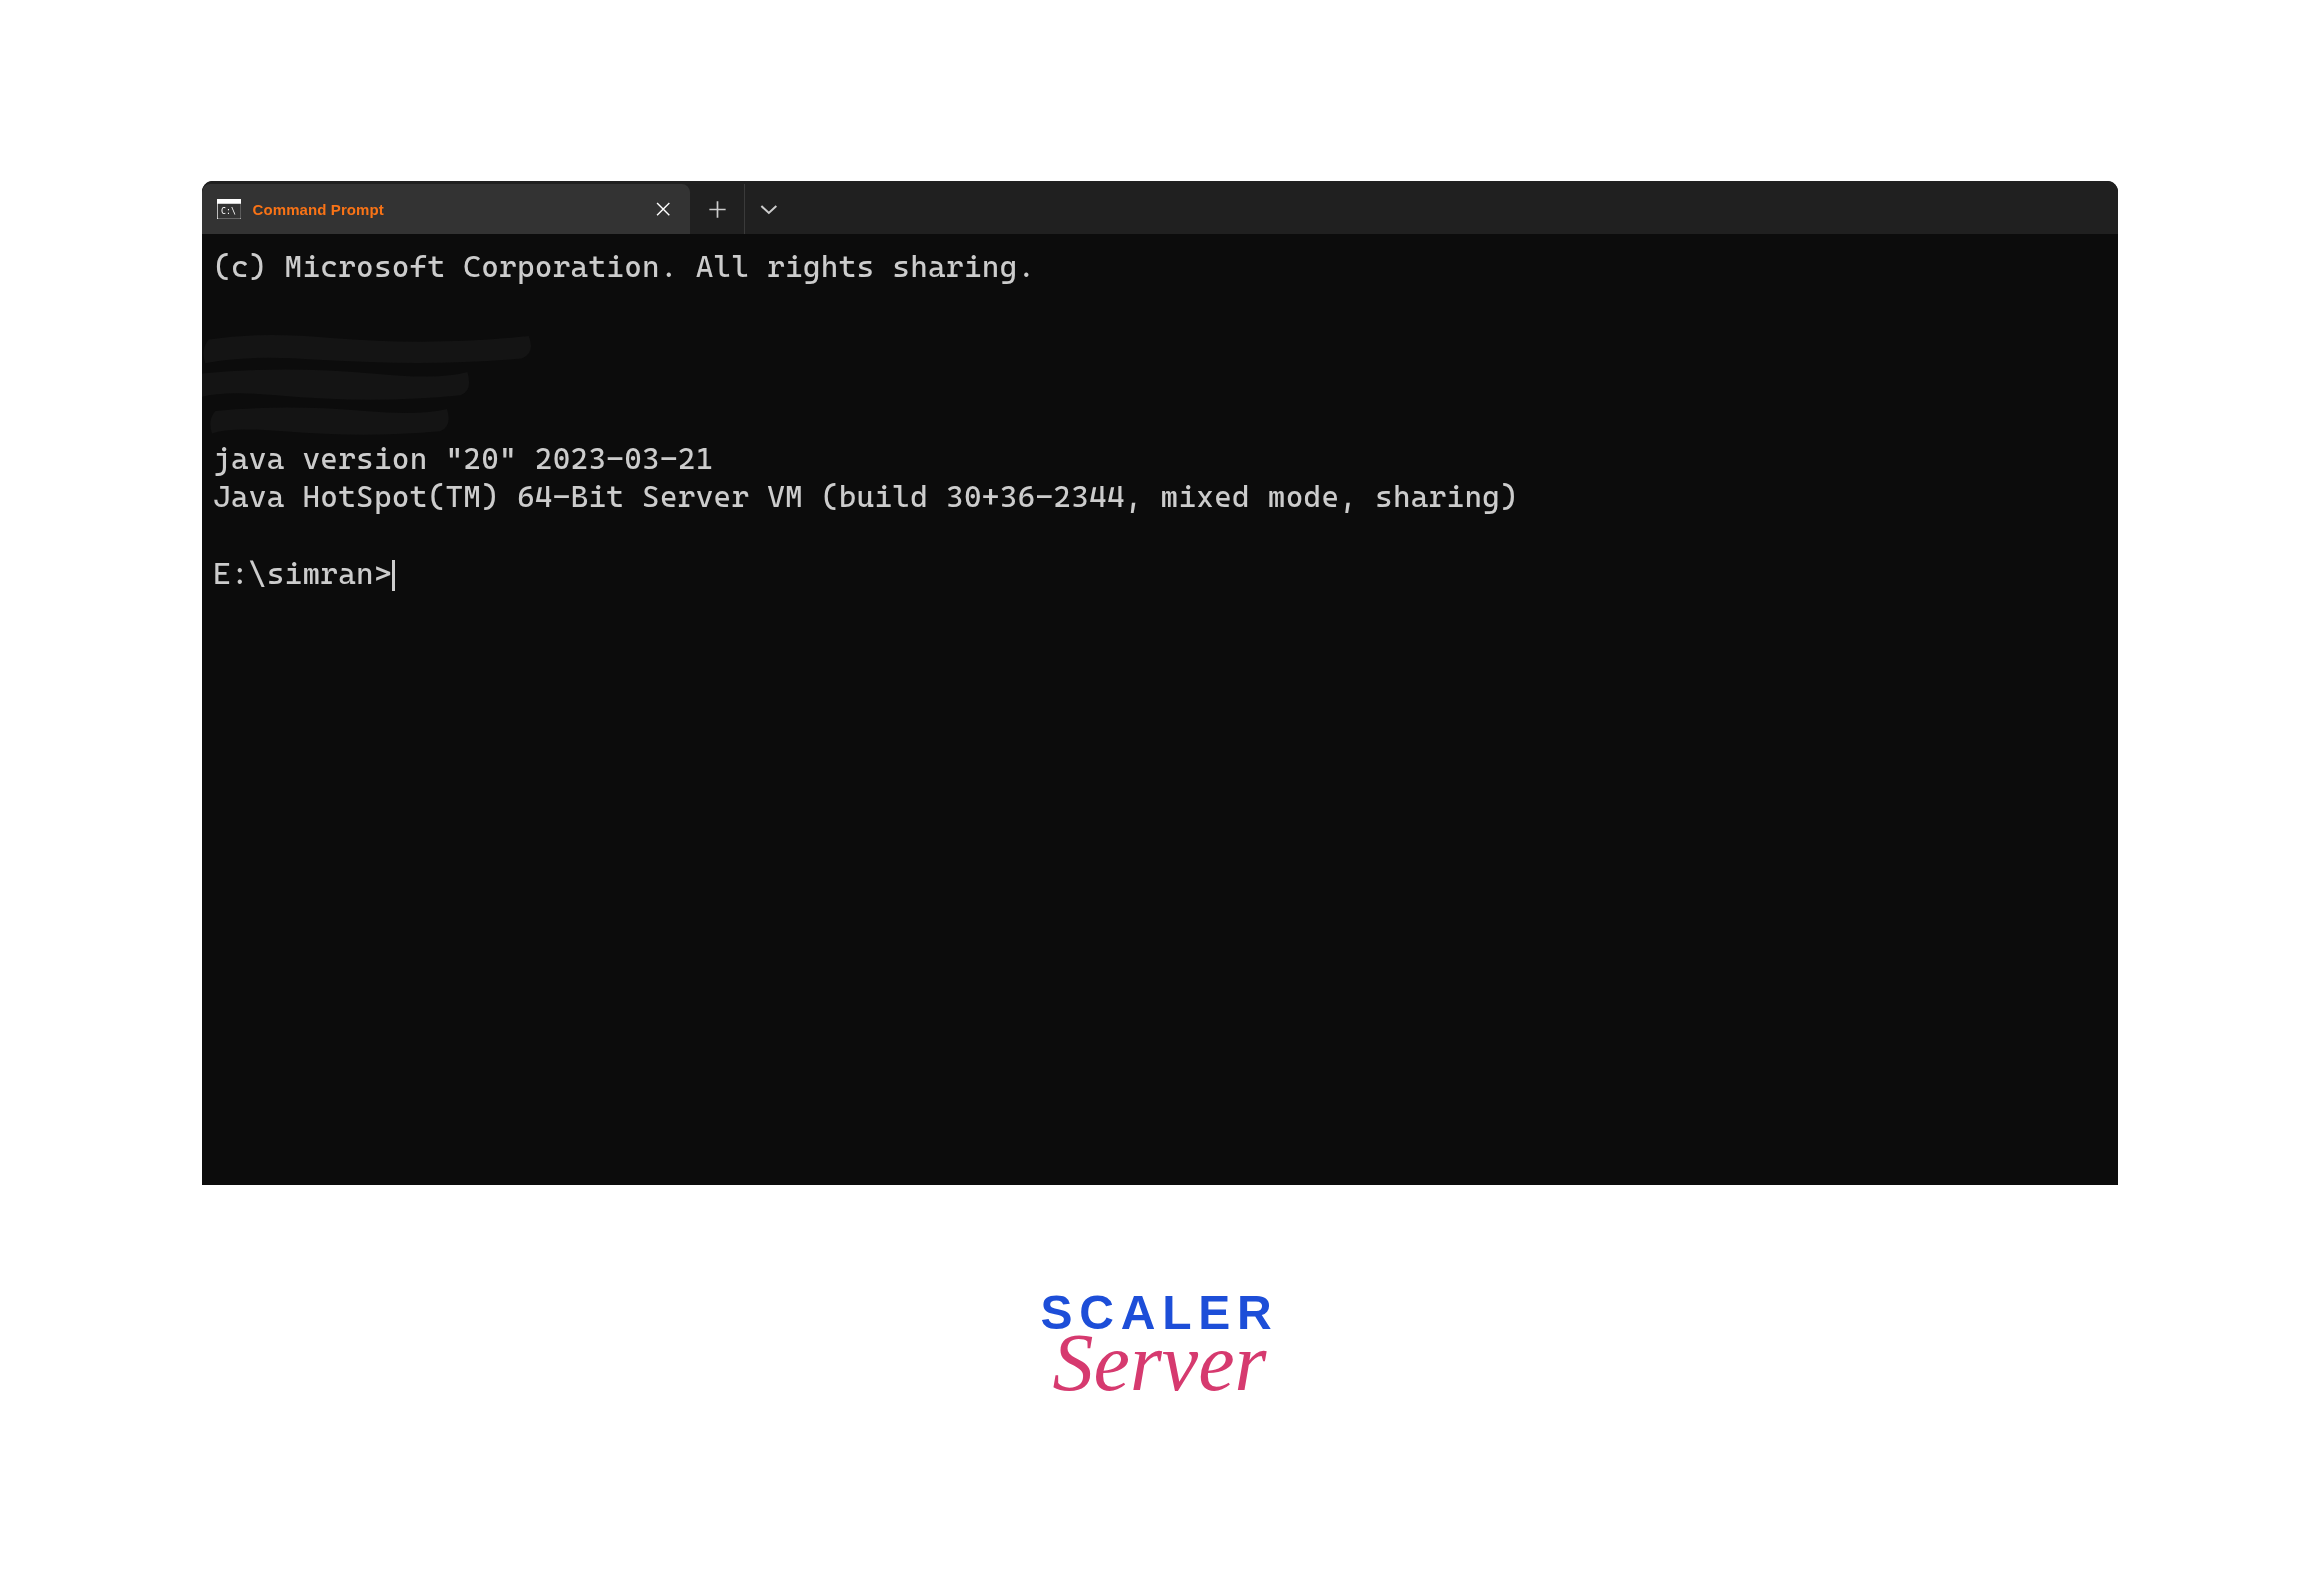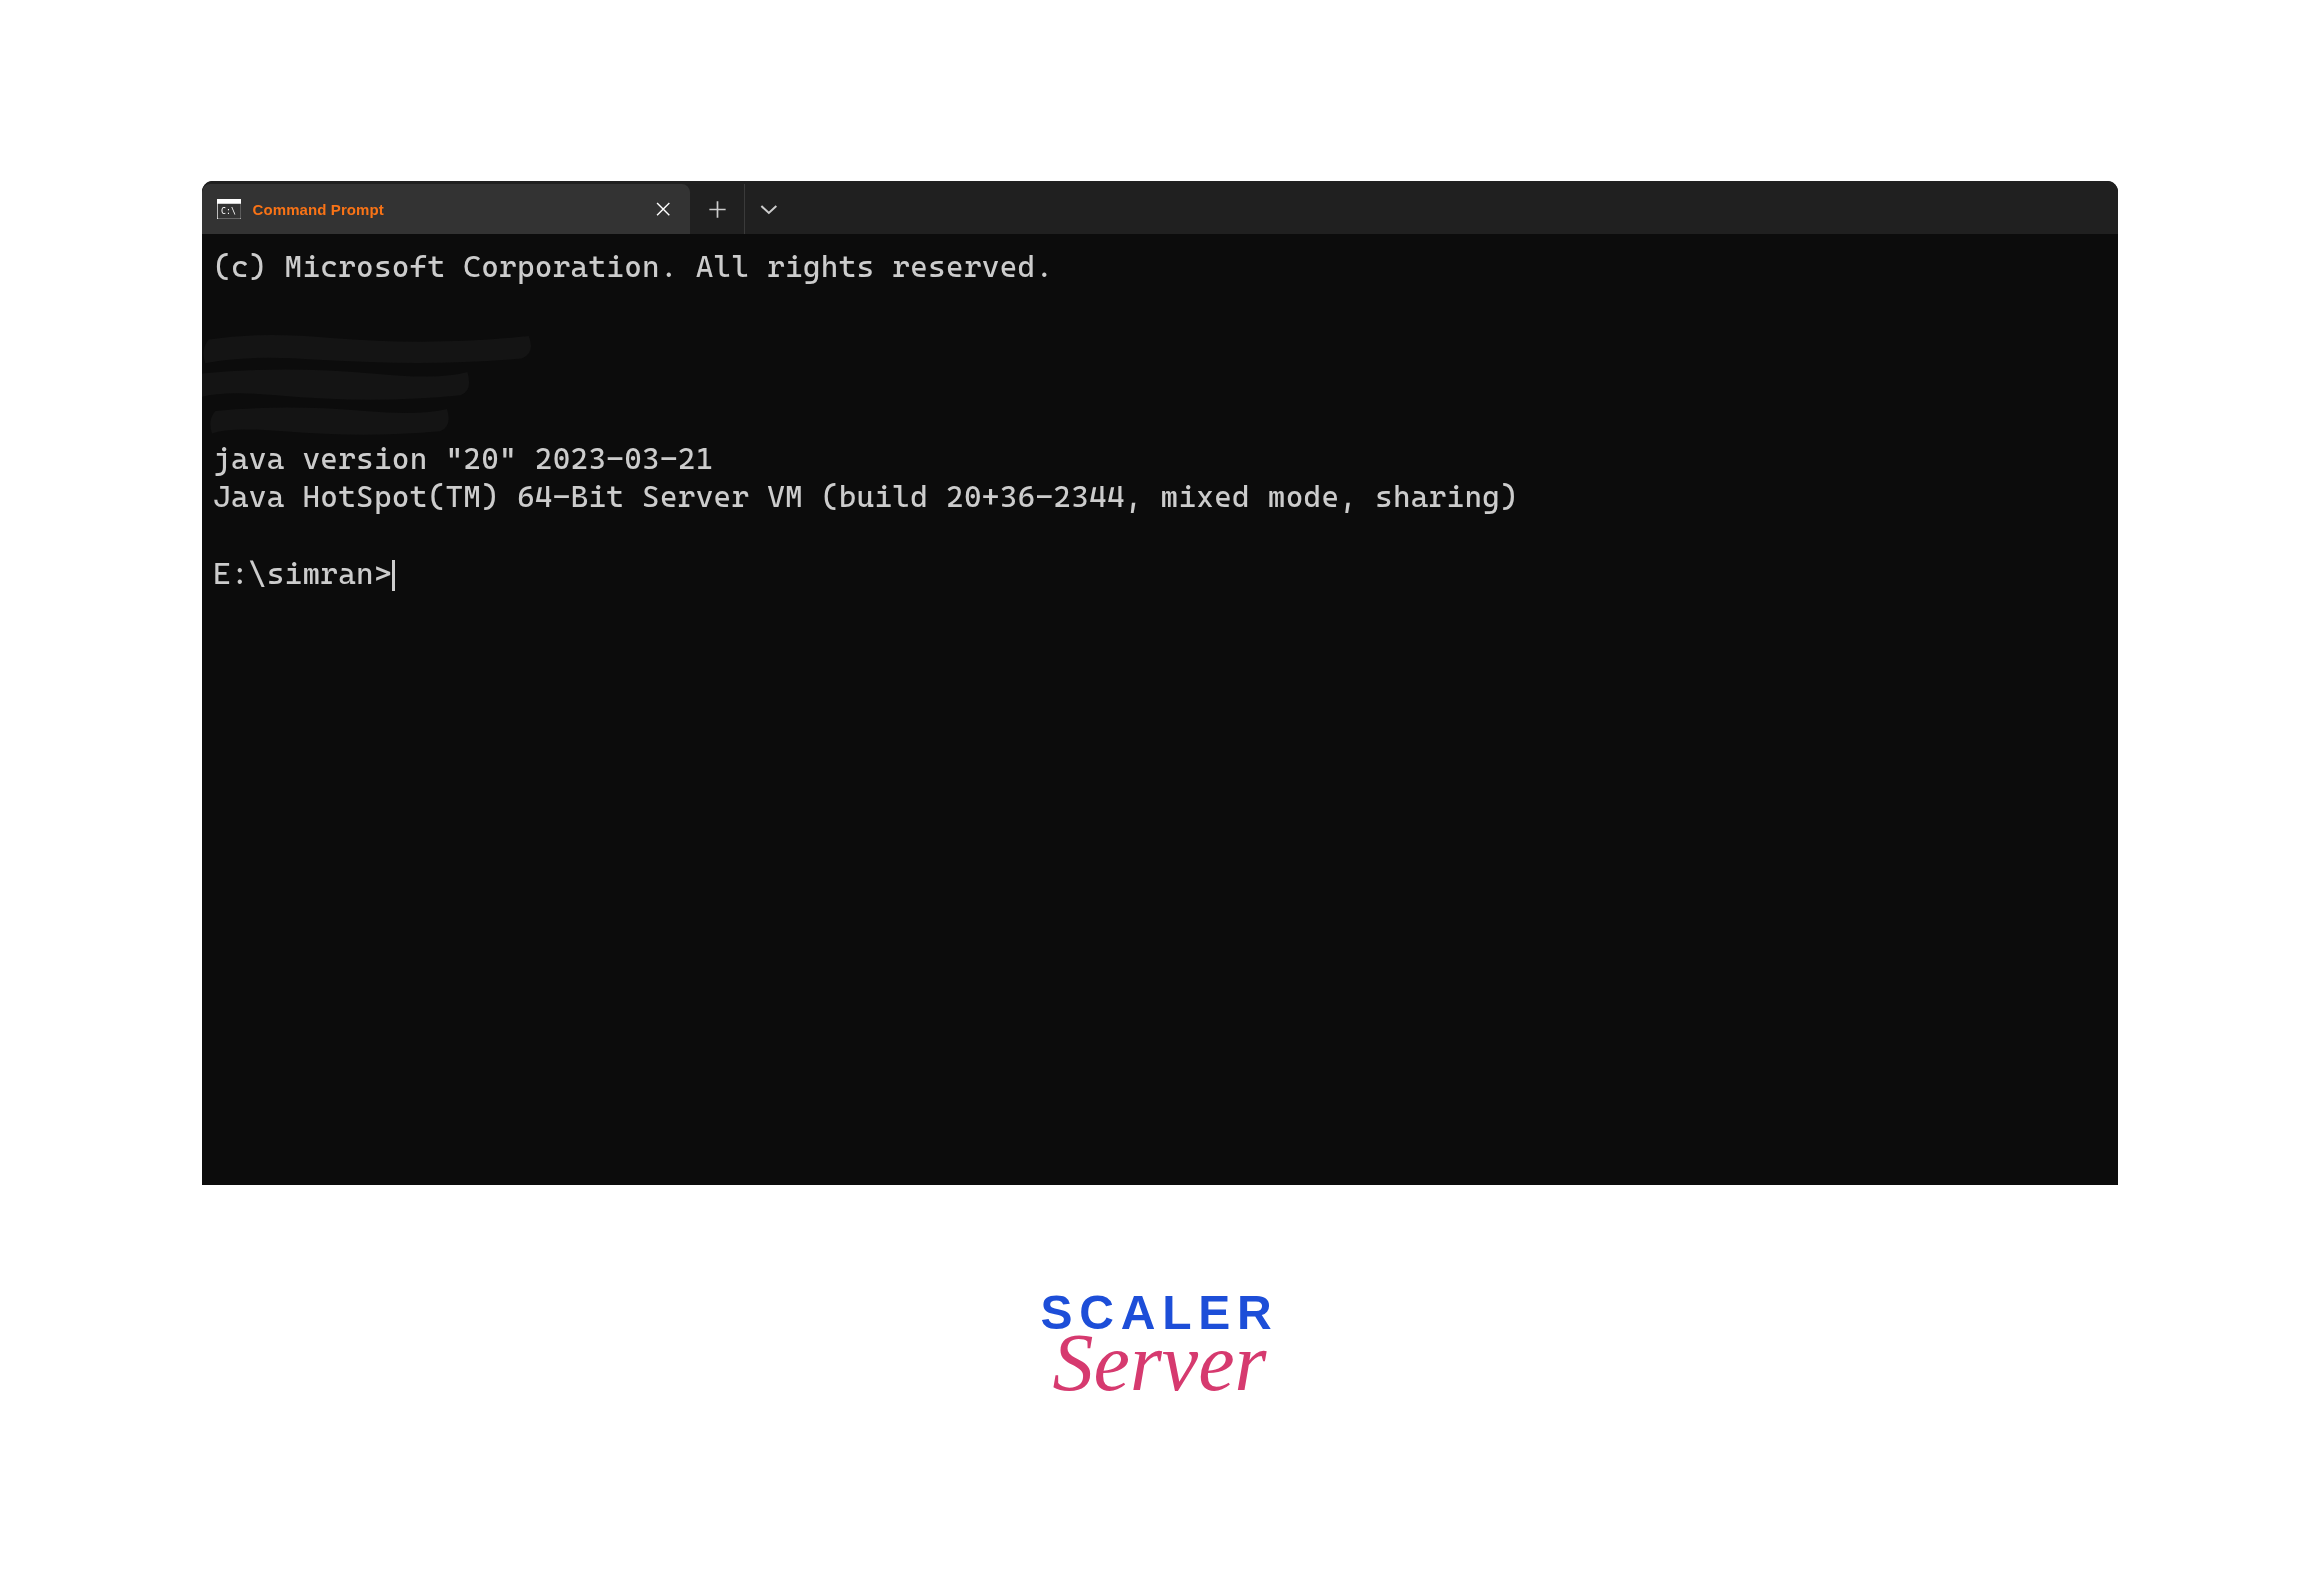--- a/index.html
+++ b/index.html
@@ -167,27 +167,27 @@
       </svg>
     </div>
     <div class="tab-dropdown">
       <svg viewBox="0 0 26 16">
         <polyline points="2,3 13,13 24,3" fill="none" stroke="#cccccc" stroke-width="3"></polyline>
       </svg>
     </div>
   </div>
 
   <div class="terminal-body">
-    <div class="terminal-line">(c) Microsoft Corporation. All rights reserved.</div>
+    <div class="terminal-line">(c) Microsoft Corporation. All rights sharing.</div>
     <div class="terminal-line">&nbsp;</div>
     <div class="terminal-line">&nbsp;</div>
     <div class="terminal-line">&nbsp;</div>
     <div class="terminal-line">&nbsp;</div>
     <div class="terminal-line">java version "20" 2023-03-21</div>
-    <div class="terminal-line">Java HotSpot(TM) 64-Bit Server VM (build 20+36-2344, mixed mode, sharing)</div>
+    <div class="terminal-line">Java HotSpot(TM) 64-Bit Server VM (build 30+36-2344, mixed mode, sharing)</div>
     <div class="terminal-line">&nbsp;</div>
     <div class="terminal-line"><span>E:\simran&gt;</span><span class="cursor-bar"></span></div>
 
     <div class="redaction" style="top:85px; left:-6.8px;">
       <svg width="361" height="143" viewBox="0 0 530 210">
         <path d="M 20 30 Q 100 18 200 28 Q 350 40 490 25 Q 500 50 480 58 Q 350 70 180 60 Q 80 52 15 65 Q 8 45 20 30 Z" fill="#141414"></path>
         <path d="M 10 80 Q 130 68 260 80 Q 360 90 400 78 Q 408 105 390 112 Q 260 125 120 112 Q 40 105 8 115 Q 2 92 10 80 Z" fill="#141414"></path>
         <path d="M 30 135 Q 130 125 250 135 Q 330 142 370 132 Q 378 158 360 165 Q 250 175 130 165 Q 50 158 25 168 Q 18 148 30 135 Z" fill="#141414"></path>
       </svg>
     </div>

